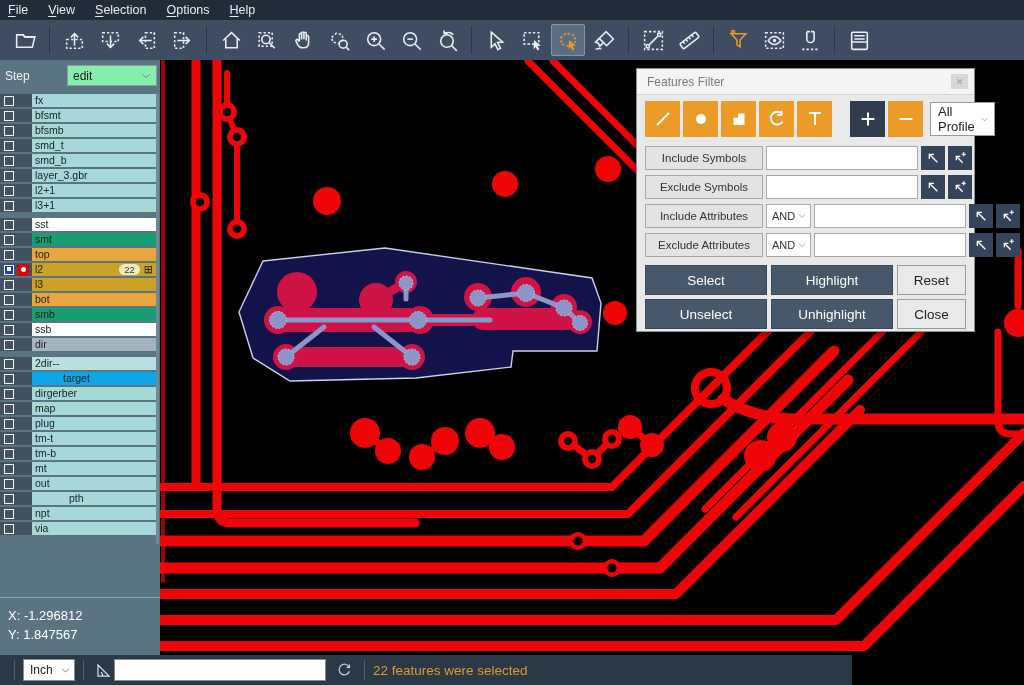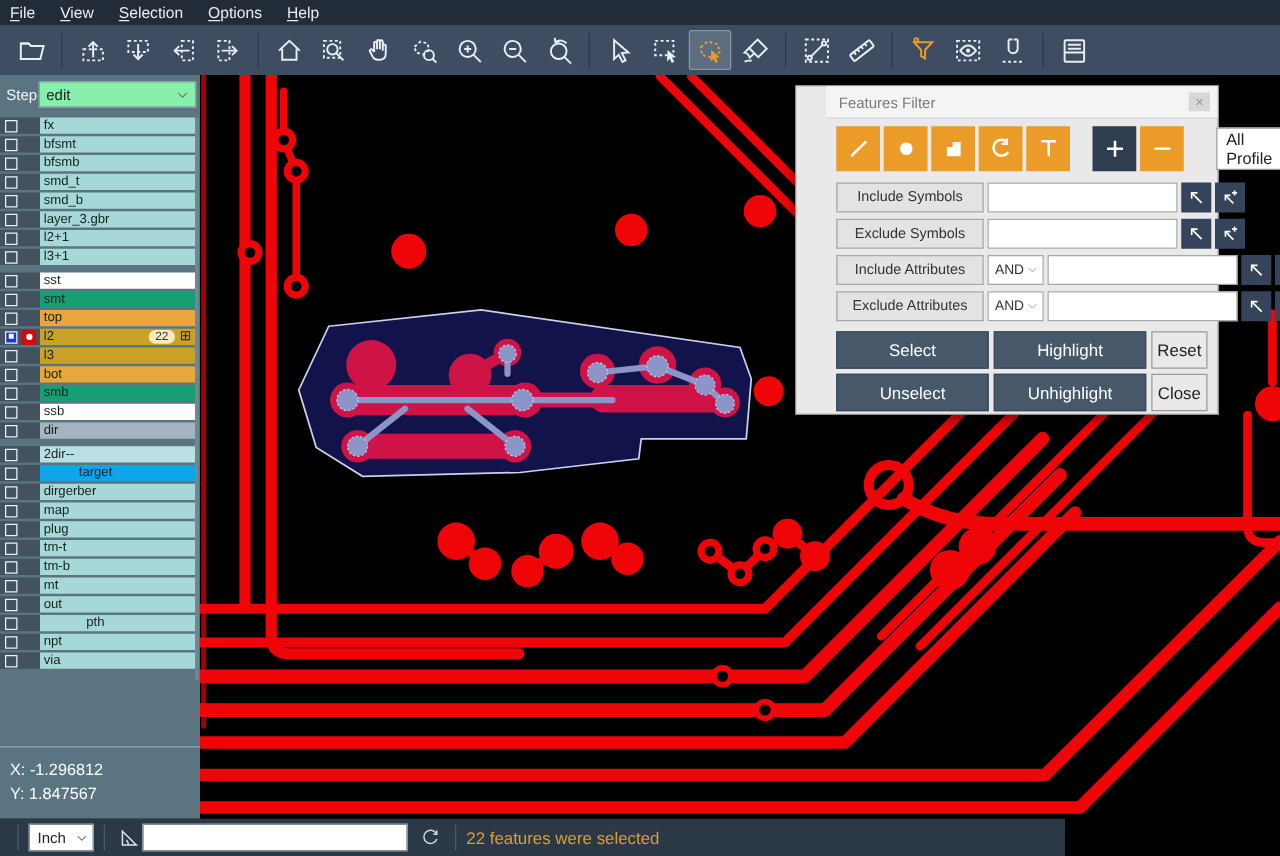--- a/index.html
+++ b/index.html
@@ -24,21 +24,21 @@
   .tbtn{width:34px;height:32px;display:flex;align-items:center;justify-content:center;
     color:#e9eef4;border:1px solid transparent;border-radius:2px;margin:0 1px;}
   .tbtn svg{width:25px;height:25px;stroke:currentColor;fill:none;stroke-width:1.5;}
   .tbtn svg .dash{stroke-dasharray:2.2,2;}
   .tbtn.active{background:#5d6d80;border-color:#8495a8;color:var(--accent);}
   .tbtn.accent{color:var(--accent);}
   .tsep{width:1px;height:28px;background:#2b3846;margin:0 6px;}
 
   
   .sidebar{position:absolute;left:0;top:60px;width:160px;height:595px;background:var(--sidebar-bg);}
-  .steprow{position:absolute;left:0;top:4px;width:160px;height:23px;display:flex;align-items:center;}
+  .steprow{position:absolute;left:0;top:4px;width:160px;height:23px;display:flex;align-items:center;gap:36px;}
   .steplabel{color:#f2f6f8;font-size:12px;margin-left:5px;width:26px;}
   .stepselect{flex:1;height:21px;background:#86efac;border:1px solid #8b9aa5;margin-right:3px;
     display:flex;align-items:center;font-size:12px;color:#222;padding-left:5px;}
   .stepselect svg{width:14px;height:14px;stroke:#777;fill:none;stroke-width:1.6;margin-left:auto;margin-right:3px;}
   .layers{position:absolute;left:0;top:34px;width:160px;}
   .lgroup{margin-bottom:6px;}
   .lrow{display:flex;height:13px;margin-bottom:2px;}
   .cbcell{width:32px;height:13px;background:#42525e;display:flex;align-items:center;flex:none;}
   .cb{width:10px;height:10px;border:1.5px solid #f2f2f2;margin-left:4px;background:transparent;}
   .cb.checked{background:#1d35c8;position:relative;}
@@ -53,32 +53,32 @@
   .scrollstrip{position:absolute;right:1px;top:34px;width:3px;height:450px;background:#7e99a6;opacity:.55;}
   .coords{position:absolute;left:0;bottom:0;width:160px;height:58px;border-top:1px solid #8fa6b1;
     color:#ffffff;font-size:13px;padding:8px 0 0 8px;line-height:19px;}
 
   
   .canvas{position:absolute;left:160px;top:60px;width:864px;height:595px;background:#000;}
   .canvas svg{display:block;}
 
   
   .dialog{position:absolute;left:636px;top:68px;width:339px;height:264px;background:var(--dialog-bg);
-    border:1px solid #8e8e8e;box-shadow:0 3px 10px rgba(0,0,0,.45);z-index:10;padding-left:24px;}
+    border:1px solid #8e8e8e;box-shadow:0 3px 10px rgba(0,0,0,.45);z-index:10;}
   .dtitle{height:26px;background:#f4f4f4;border-bottom:1px solid #d5d5d5;display:flex;align-items:center;
     padding:0 6px 0 10px;}
   .dtitle-text{color:#7a7a7a;font-size:12px;flex:1;}
   .dclose{width:17px;height:15px;background:#d7d7d7;color:#9a9a9a;font-size:9px;display:flex;
     align-items:center;justify-content:center;}
   .dtoggles{display:flex;align-items:center;padding:6px 8px 4px 8px;gap:3px;}
   .tgbtn{width:35px;height:36px;background:var(--accent);display:flex;align-items:center;justify-content:center;color:#fff;flex:none;}
   .tgbtn.dark{background:#2f3d4e;}
   .tgbtn svg{width:22px;height:22px;stroke:currentColor;fill:none;stroke-width:2.2;}
   .tgspacer{width:12px;flex:none;}
-  .profile{flex:1;height:34px;background:#fff;border:1px solid #9a9a9a;margin-left:23px;display:flex;
+  .profile{flex:1;height:34px;background:#fff;border:1px solid #9a9a9a;margin-left:4px;display:flex;
     align-items:center;font-size:13px;color:#222;padding-left:7px;}
   .profile svg{width:15px;height:15px;stroke:#888;fill:none;stroke-width:1.6;margin-left:auto;margin-right:4px;}
   .drow{display:flex;align-items:center;margin:5px 8px 0 8px;height:24px;gap:3px;}
   .dlabel{width:118px;height:24px;background:#e3e3e3;border:1px solid #a8a8a8;font-size:11.5px;color:#333;
     display:flex;align-items:center;justify-content:center;flex:none;}
   .dop{width:45px;height:24px;background:#fff;border:1px solid #a8a8a8;font-size:11px;color:#333;
     display:flex;align-items:center;padding-left:5px;flex:none;}
   .dop svg{width:12px;height:12px;stroke:#999;fill:none;stroke-width:1.6;margin-left:auto;margin-right:2px;}
   .dinput{flex:1;height:24px;background:#fff;border:1px solid #a8a8a8;font-size:11px;padding:0 4px;outline:none;}
   .pickbtn{width:24px;height:24px;background:#35445a;display:flex;align-items:center;justify-content:center;color:#fff;flex:none;}

